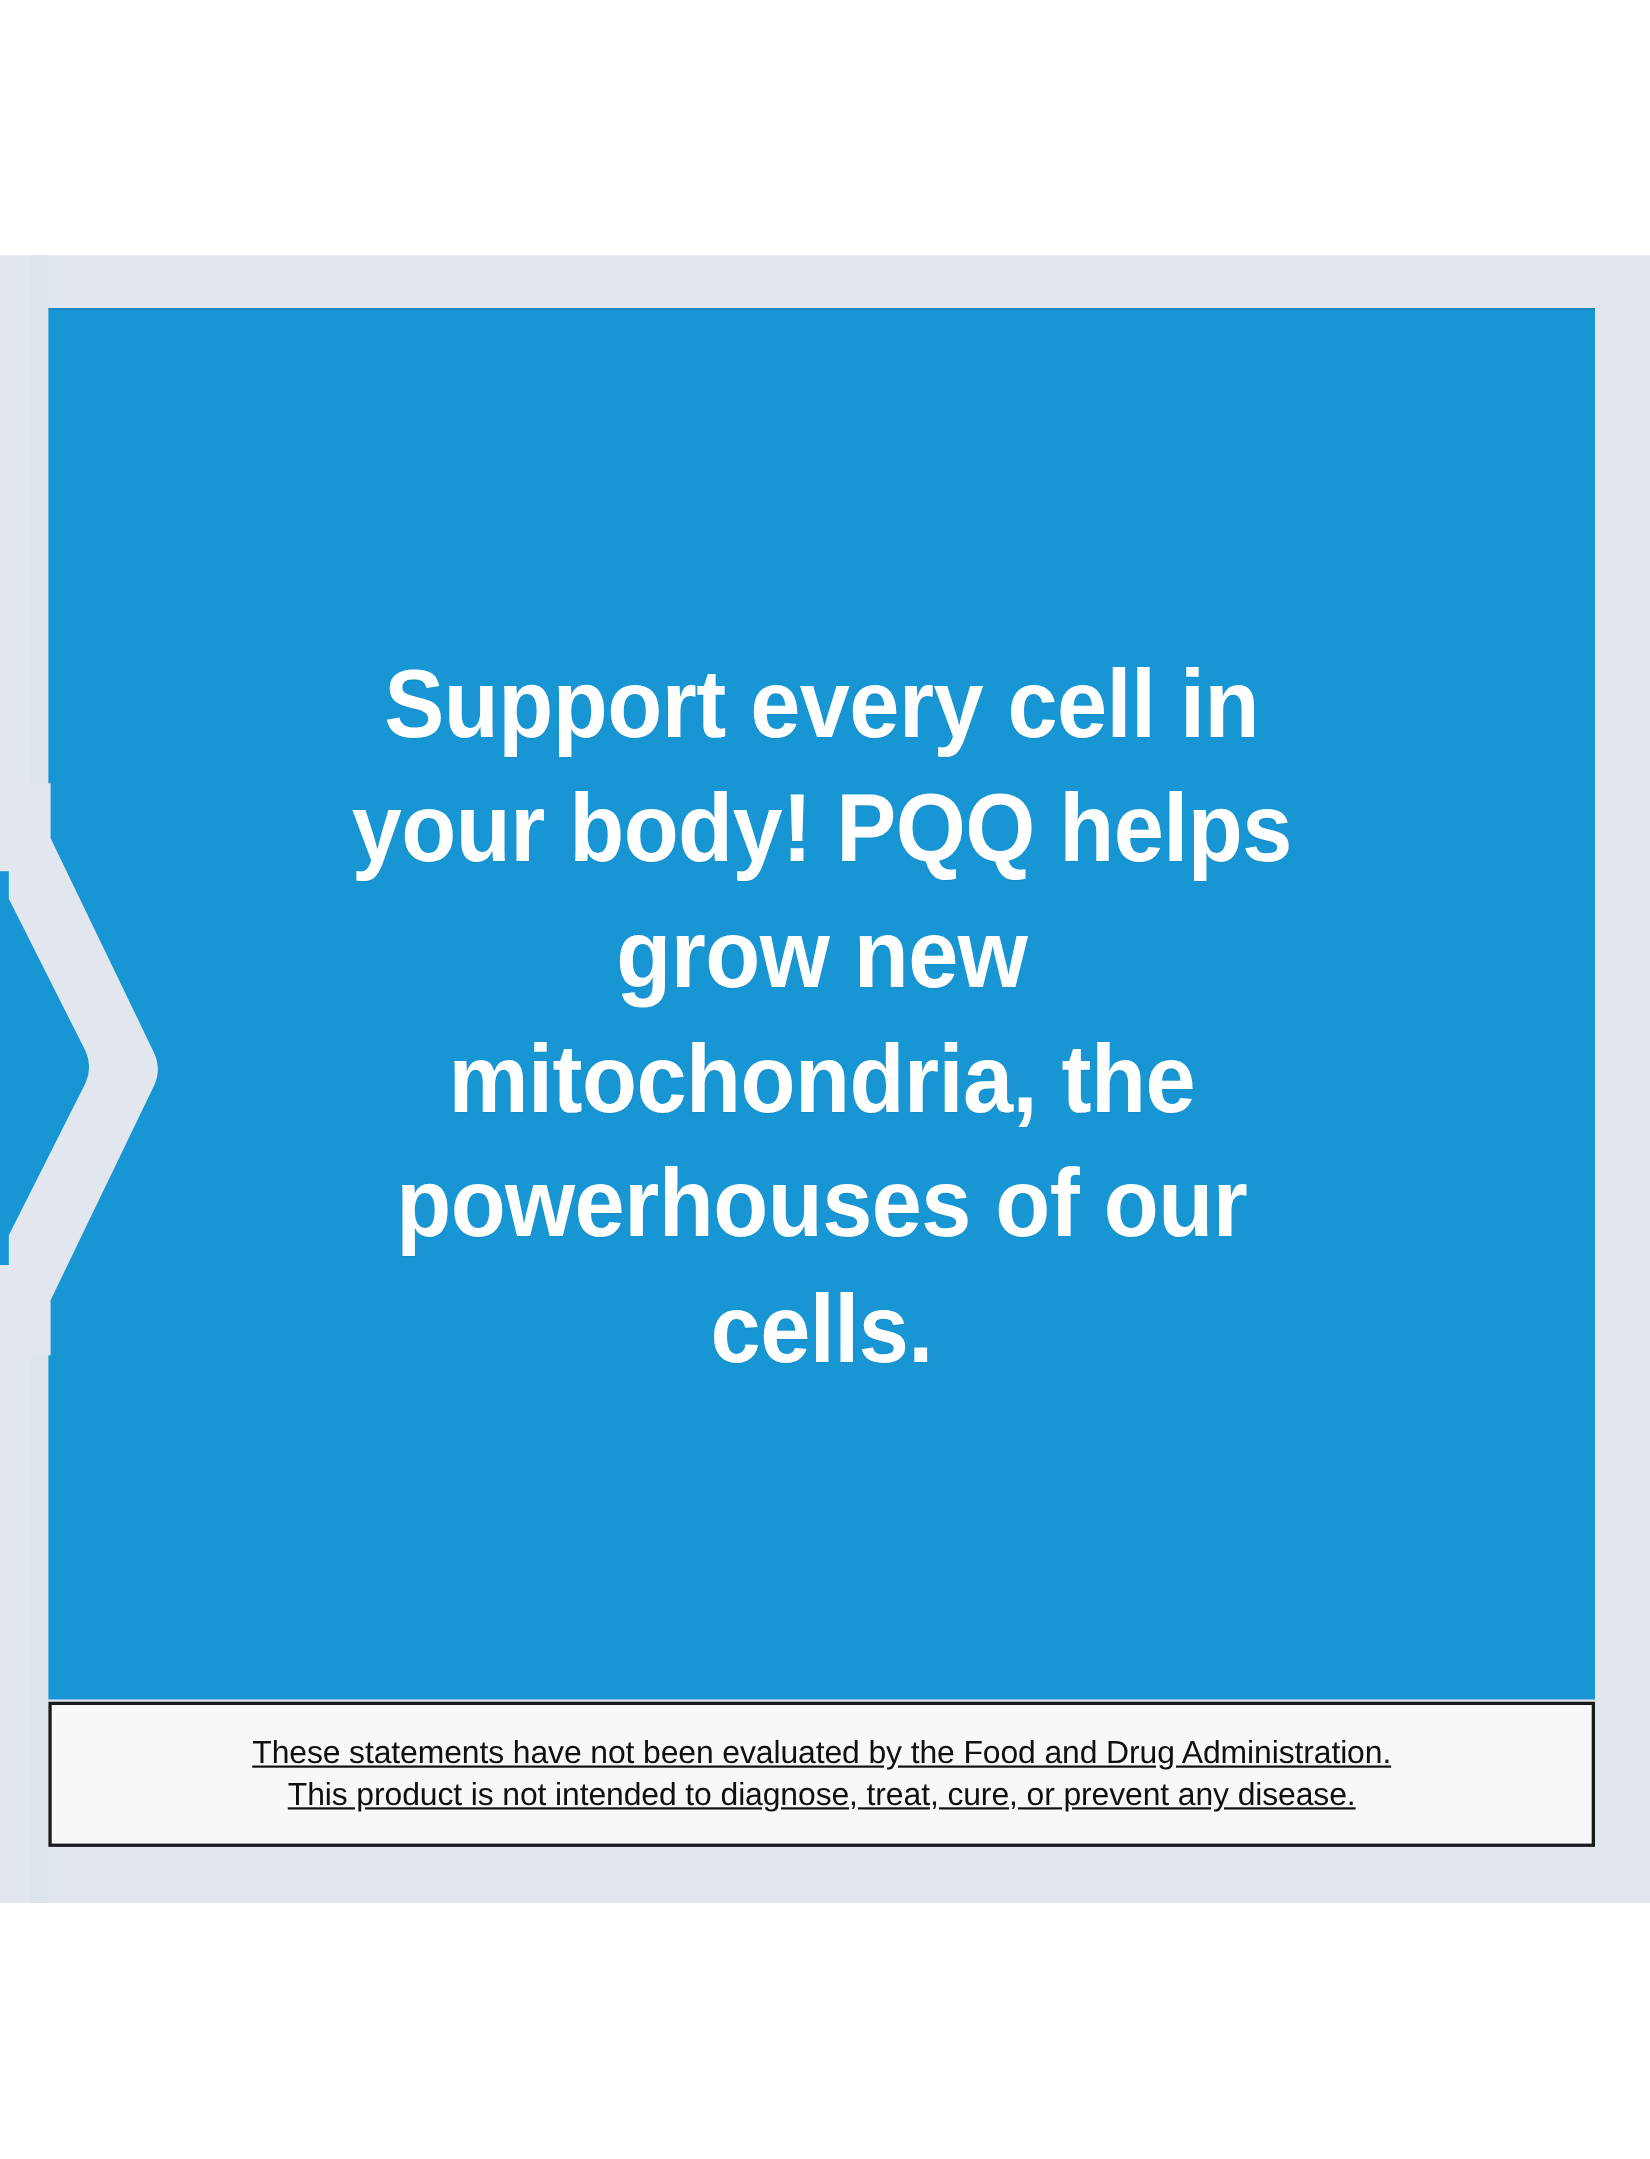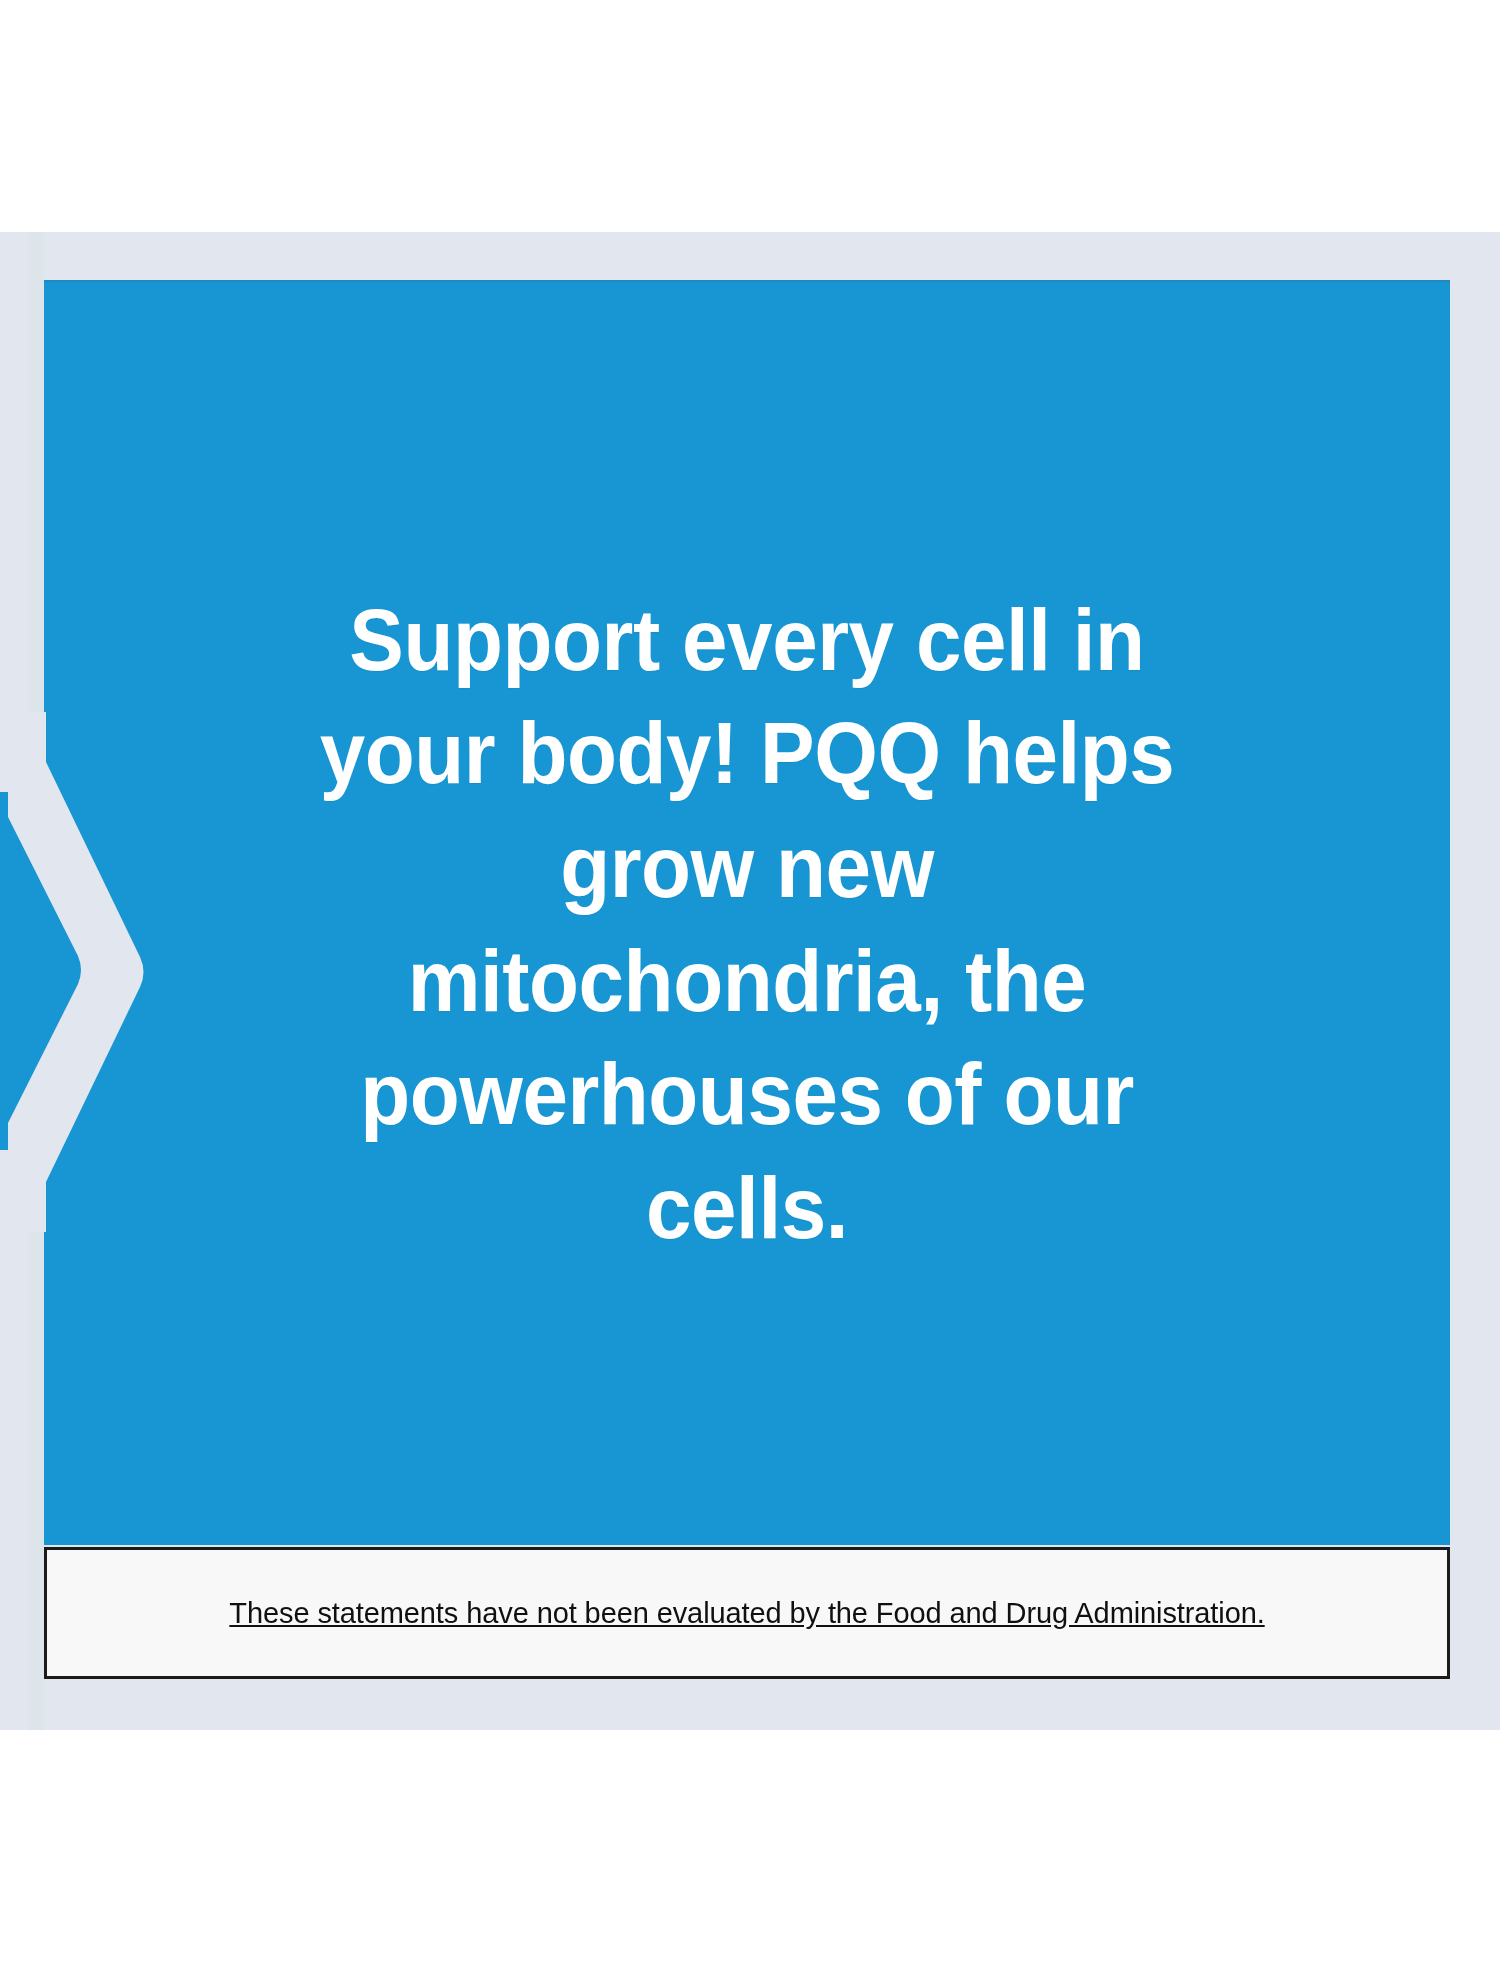--- a/index.html
+++ b/index.html
@@ -175,15 +175,16 @@
       </g>
     </svg>
   </div>
 
   <div class="headline">
     <h1 class="headline-text">Support every cell in your body! PQQ helps grow new mitochondria, the powerhouses of our cells.</h1>
   </div>
 
   <div class="disclaimer-box">
     <div class="disclaimer-line">These statements have not been evaluated by the Food and Drug Administration.</div>
+    <div class="disclaimer-line">This product is not intended to diagnose, treat, cure, or prevent any disease.</div>
   </div>
 
 </div>
 
 </body></html>

